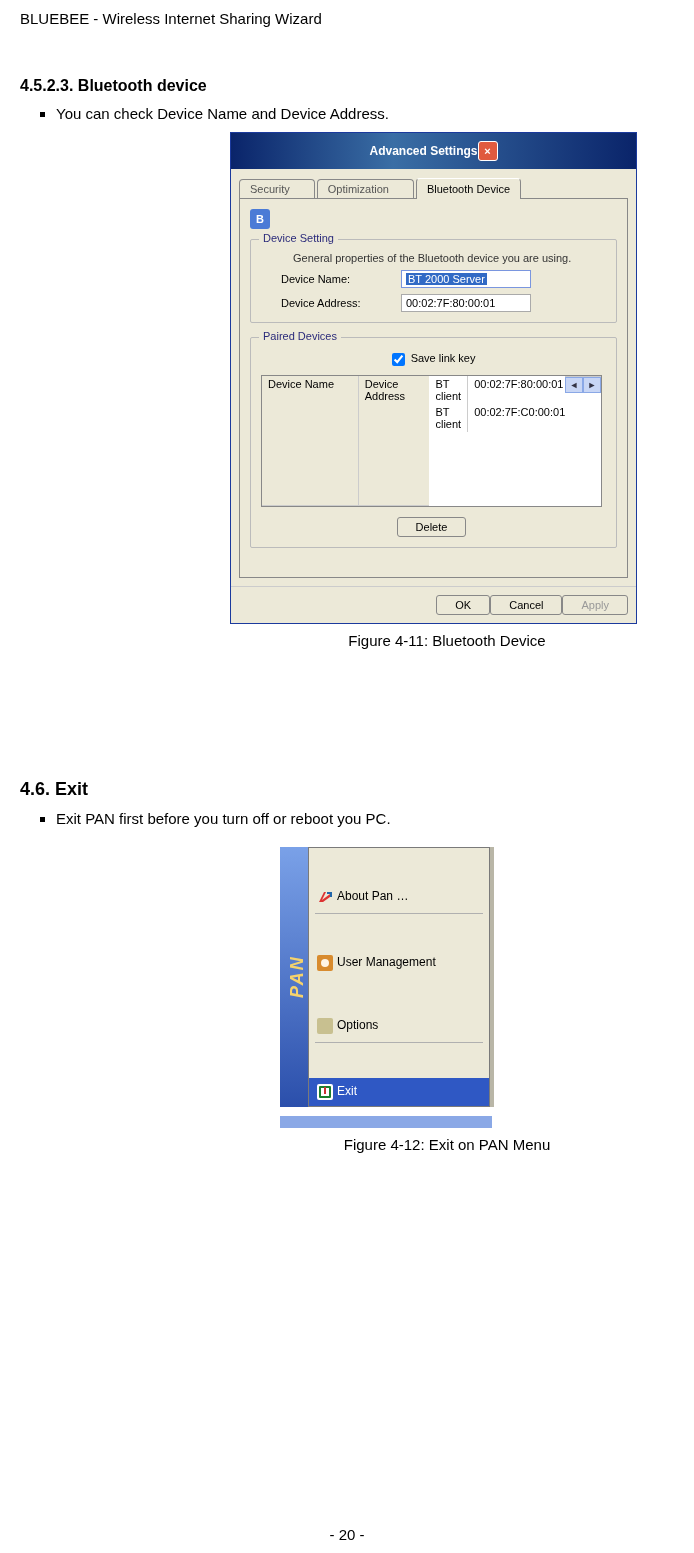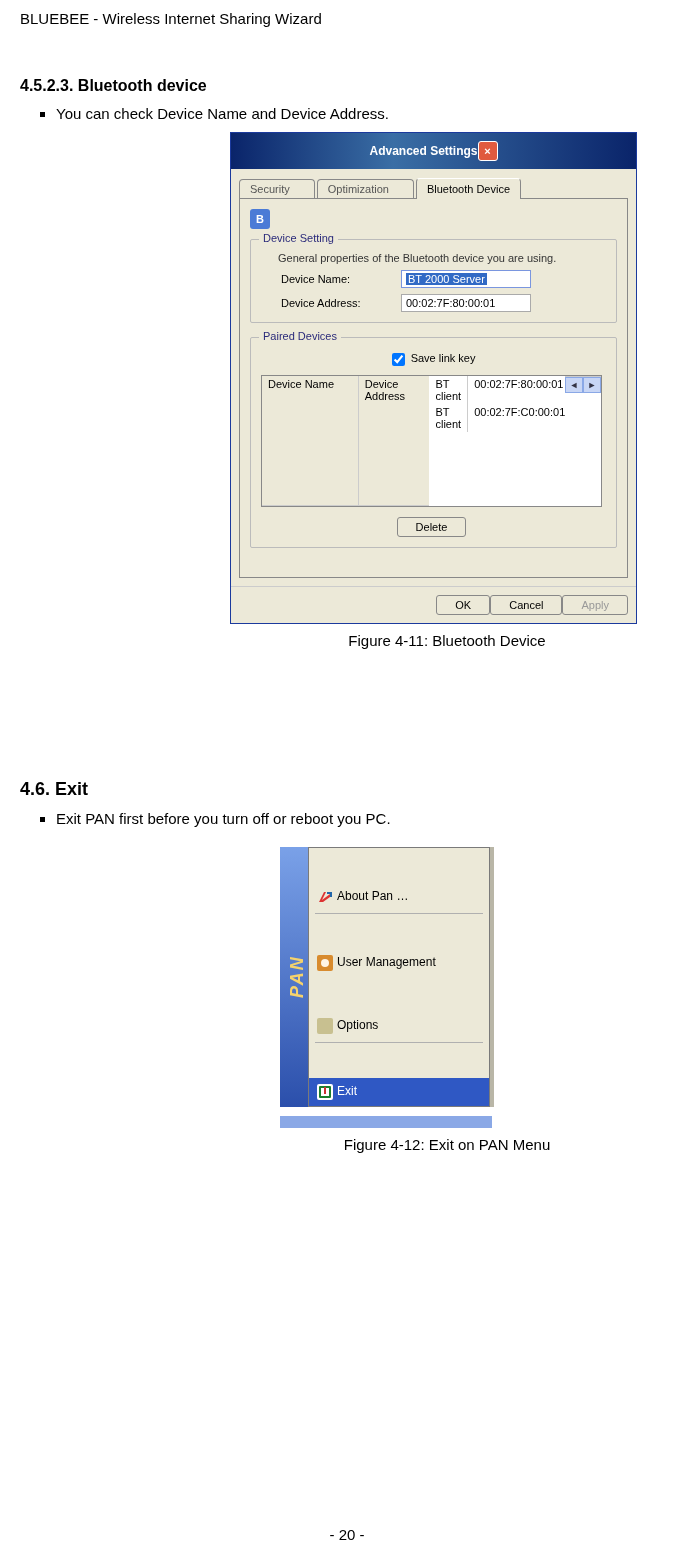--- a/index.html
+++ b/index.html
@@ -35,21 +35,21 @@
   .tab { padding:3px 24px 3px 10px; border:1px solid #888; border-bottom:none; background:#ece9d8; border-radius:4px 4px 0 0; margin-right:2px; color:#555;}
   .tab.selected { background:#ece9d8; position:relative; z-index:2; color:#000; border-radius:4px 4px 0 0; padding:4px 10px 4px 10px; top:1px; border-top:1px solid #fff;}
   .tab-panel { margin:0 8px 8px 8px; border:1px solid #888; background:#ece9d8; padding:10px; height:380px; box-sizing:border-box; position:relative;}
   .bt-icon { width:20px; height:20px; background:#4b7bd6; border-radius:3px; display:inline-flex; align-items:center; justify-content:center; color:#fff; font-weight:bold; margin-right:6px;}
   .groupbox { border:1px solid #bbb; border-radius:2px; padding:8px 14px 10px 10px; margin-top:10px; position:relative; }
   .groupbox .legend { position:absolute; top:-8px; left:8px; background:#ece9d8; padding:0 4px; color:#2a2a7a;}
   .field-row { display:flex; align-items:center; margin:6px 0 0 20px; font-size:11px;}
   .field-label { width:120px;}
   .field-value-box { border:1px solid #7a96df; background:#fff; padding:2px 4px; min-width:120px; }
   .field-value-sel { background:#316ac5; color:#fff; padding:0 2px;}
-  .small-desc { margin:4px 0 6px 17px; color:#333;}
+  .small-desc { margin:4px 0 6px 32px; color:#333;}
   .chk-row { text-align:center; margin:4px 0 6px 0;}
   .chk-row input { vertical-align:middle;}
   .listctrl { border:1px solid #888; background:#fff; height:130px; margin-top:4px; display:flex; flex-direction:row; }
   .lc-head { display:flex; background:#ece9d8; border-bottom:1px solid #ccc; font-size:11px;}
   .lc-head div, .lc-row div { padding:2px 6px; }
   .lc-col1 { width:50%; border-right:1px solid #ccc;}
   .lc-col2 { flex:1;}
   .lc-body { flex:1; overflow:hidden;}
   .lc-row { display:flex; font-size:11px;}
   .hscroll { height:16px; background:#dcdad5; border-top:1px solid #ccc; display:flex; justify-content:space-between; align-items:center;}

